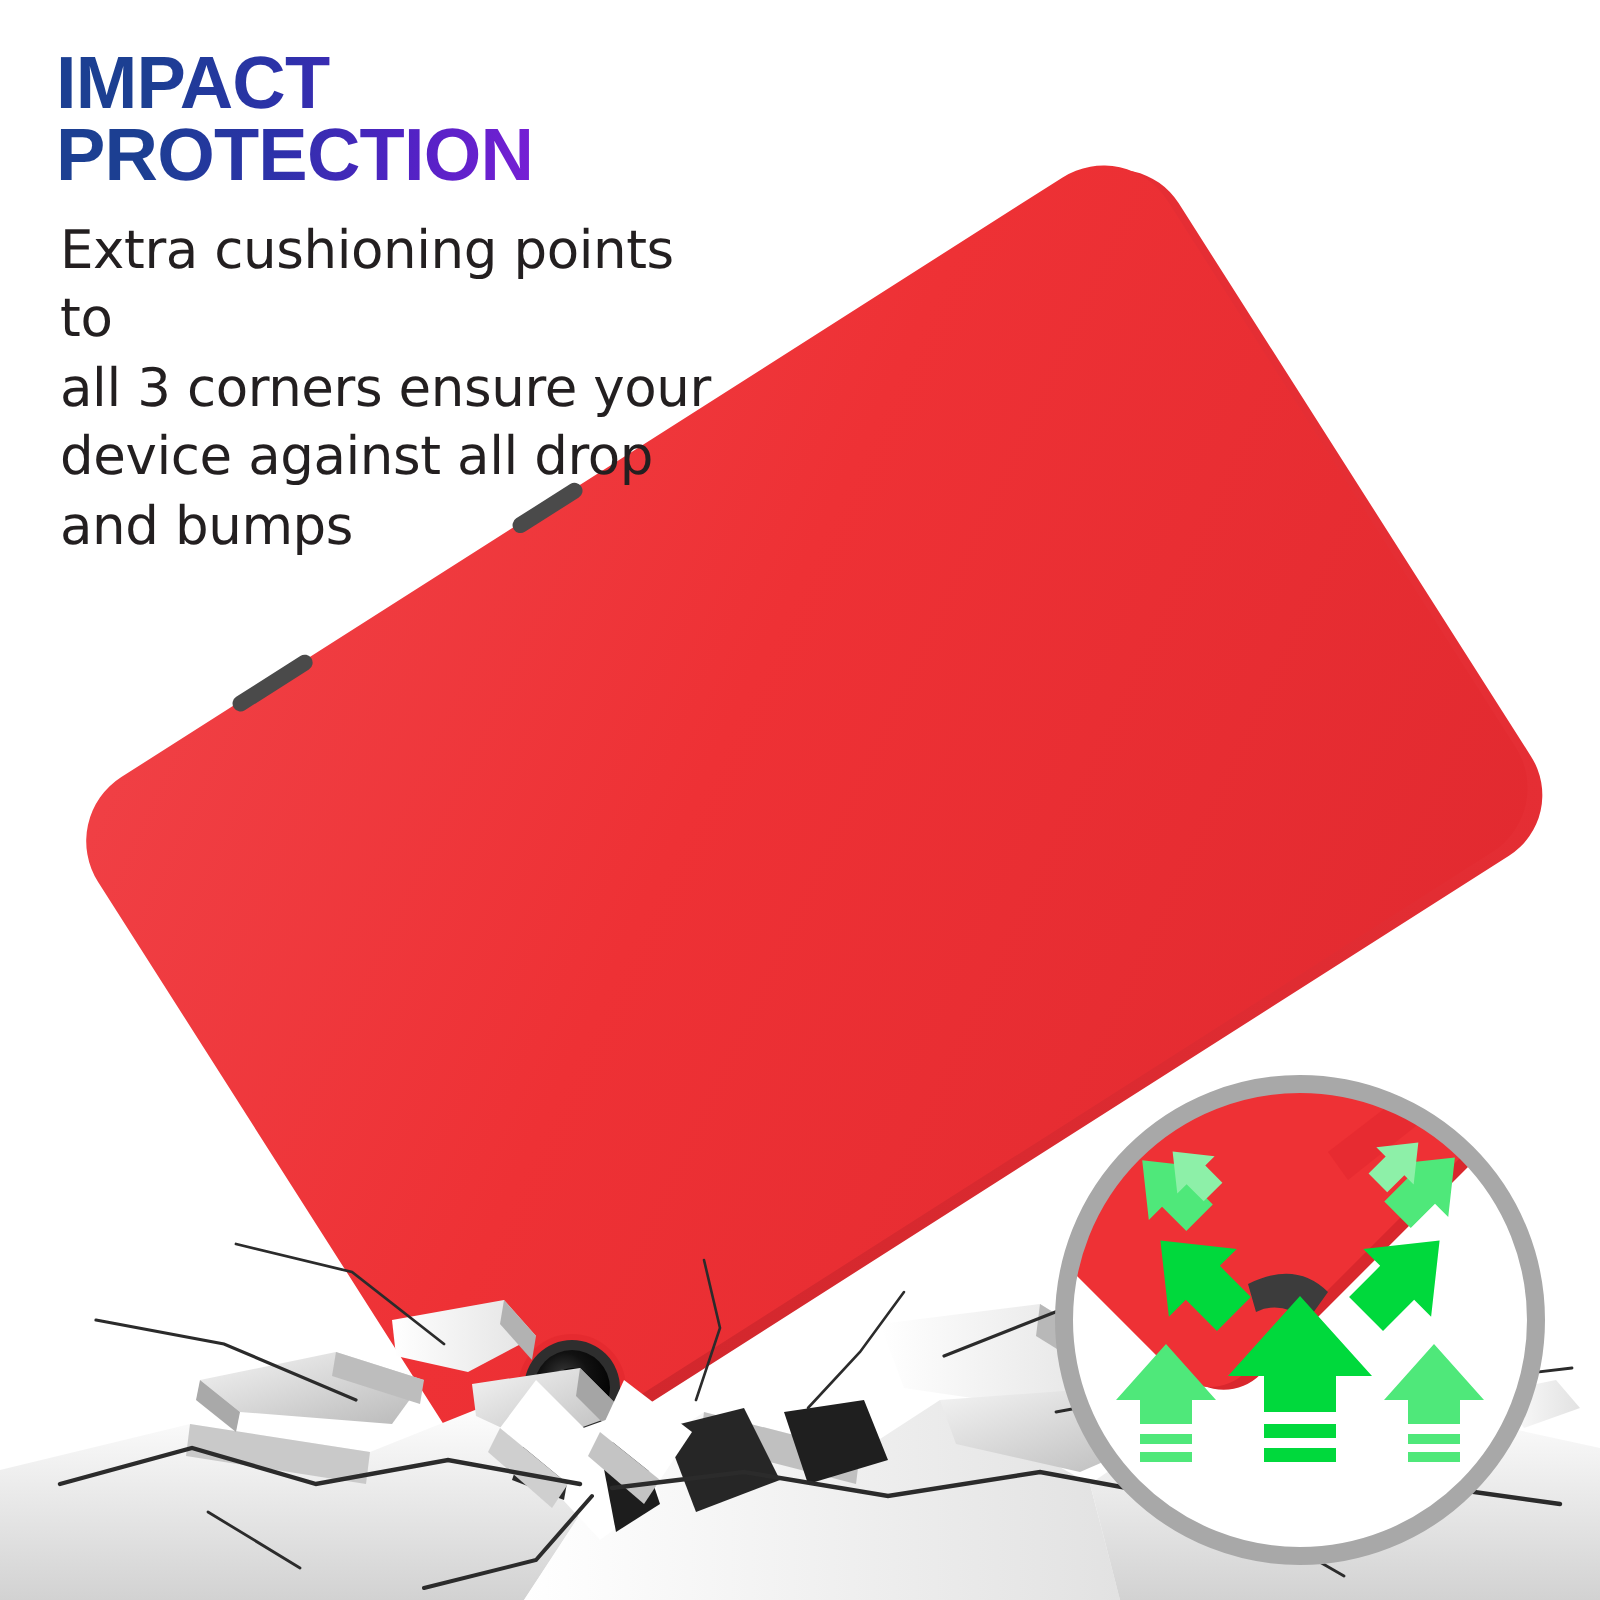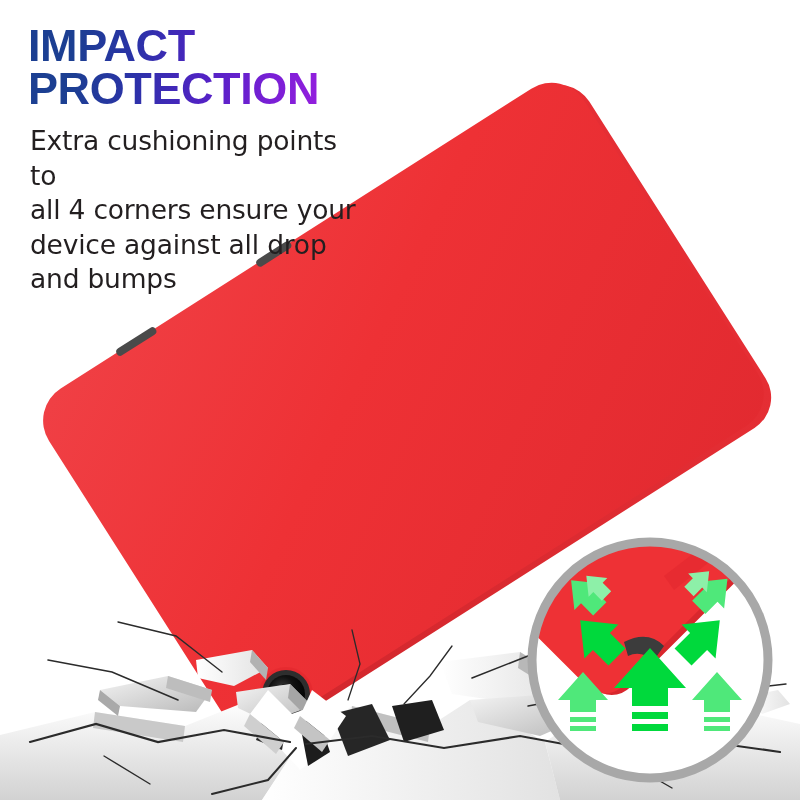--- a/index.html
+++ b/index.html
@@ -30,21 +30,21 @@
     position: absolute;
     left: 28px;
     top: 24px;
     width: 340px;
     z-index: 40;
   }
   .headline {
     margin: 0;
     font-family: "Liberation Sans", sans-serif;
     font-weight: 700;
-    font-size: 45px;
+    font-size: 37px;
     line-height: 0.96;
     letter-spacing: -0.4px;
     background-image: linear-gradient(96deg,
         #1c3f92 0%,
         #1c3f92 14%,
         #2b32a8 32%,
         #5122c4 52%,
         #7a1fd6 72%,
         #9b1fe0 90%,
         #a81fe4 100%);
@@ -266,18 +266,18 @@
       </g>
     </g>
 
     <circle cx="650" cy="660" r="118" fill="none" stroke="#a8a8a8" stroke-width="9"></circle>
   </svg>
 
   <div id="text-block">
     <h1 class="headline">IMPACT
 PROTECTION</h1>
     <p class="subcopy">Extra cushioning points to
-all 4 corners ensure your
+all 3 corners ensure your
 device against all drop
 and bumps</p>
   </div>
 
 </div>
 
 </body></html>

